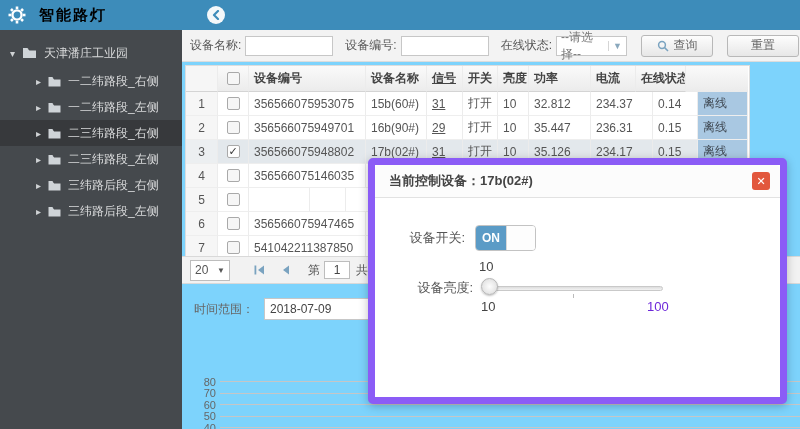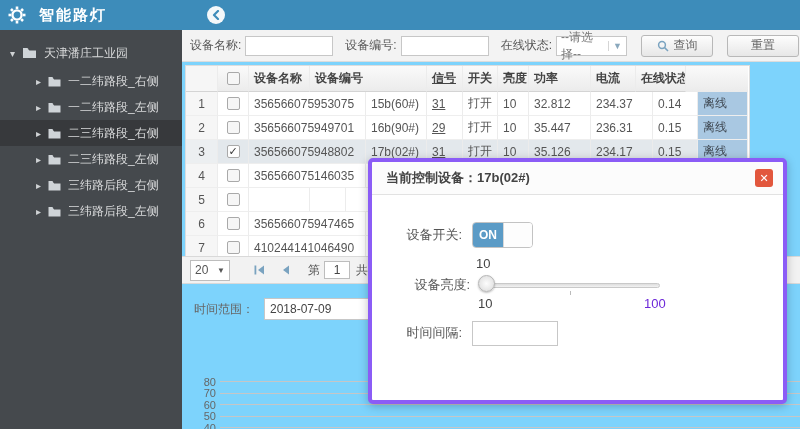--- a/index.html
+++ b/index.html
@@ -3,21 +3,21 @@
 <meta charset="utf-8">
 <style>
   * { margin:0; padding:0; box-sizing:border-box; }
   html,body { width:800px; height:429px; overflow:hidden; }
   body { font-family:"Liberation Sans","DejaVu Sans",sans-serif; background:#efefef; }
   .app { position:relative; width:800px; height:429px; overflow:hidden; background:#efefef; }
 
   
   .topbar { position:absolute; left:0; top:0; width:800px; height:30px; background:#3d8cba; display:flex; }
   .brand { width:182px; height:30px; display:flex; align-items:center; padding-left:8px; }
-  .brand-title { color:#ffffff; font-size:15px; font-weight:bold; letter-spacing:2px; margin-left:6px; }
+  .brand-title { color:#000000; font-size:15px; font-weight:bold; letter-spacing:2px; margin-left:6px; }
   .back-circle { margin:6px 0 0 25px; width:18px; height:18px; border-radius:50%; background:#f4f8fa; display:flex; align-items:center; justify-content:center; cursor:pointer; }
   .back-circle svg { display:block; }
 
   
   .sidebar { position:absolute; left:0; top:30px; width:182px; height:399px; background:#45494d; color:#d9dadb; font-size:12px; }
   .tree-root { display:flex; align-items:center; height:30px; padding-left:10px; margin-top:8px; cursor:pointer; }
   .tree-child { display:flex; align-items:center; height:26px; padding-left:36px; cursor:pointer; }
   .tree-child.sel { background:#37393c; }
   .caret { width:12px; color:#cfd2d4; font-size:10px; flex:0 0 12px; }
   .ticon { margin-right:7px; flex:0 0 auto; display:flex; }
@@ -71,21 +71,21 @@
   .timerange { position:absolute; left:12px; top:268px; display:flex; align-items:center; font-size:12px; color:#666; }
   .tr-input { width:160px; height:22px; border:1px solid #c7c7c7; background:#fff; font-size:12px; padding:0 5px; color:#444; margin-left:10px; }
 
   
   .chart { position:absolute; left:0; top:346px; width:100%; z-index:1; }
   .crow { display:flex; align-items:center; height:11.5px; }
   .ylab { width:38px; text-align:right; font-size:11px; color:#666; padding-right:4px; }
   .gline { flex:1; border-top:1px solid #c6c6c6; height:0; }
 
   
-  .modal { position:absolute; left:368px; top:158px; width:419px; height:246px; background:#fff; border:4px solid #8b5cf6; border-radius:5px; box-shadow:0 2px 10px rgba(0,0,0,.25); z-index:50; }
+  .modal { position:absolute; left:368px; top:158px; width:419px; height:246px; background:#fff; border:7px solid #8b5cf6; border-radius:5px; box-shadow:0 2px 10px rgba(0,0,0,.25); z-index:50; }
   .m-head { height:33px; border-bottom:1px solid #e2e2e2; background:#fcfcfc; border-radius:5px 5px 0 0; display:flex; align-items:center; padding:0 10px 0 14px; }
   .m-title { font-size:13px; font-weight:bold; color:#444; flex:1; }
   .m-close { width:18px; height:18px; border-radius:3px; background:#e2573d; color:#fff; font-size:11px; line-height:18px; text-align:center; cursor:pointer; }
   .m-row { position:absolute; left:0; display:flex; align-items:center; font-size:13px; color:#555; }
   .m-lbl { width:100px; text-align:right; padding-right:10px; }
   .row-switch { top:60px; height:26px; }
   .toggle { width:61px; height:26px; border:1px solid #c3c3c3; border-radius:4px; background:#fff; display:flex; overflow:hidden; cursor:pointer; }
   .tg-on { width:30px; background:#5b9bc6; color:#fff; font-size:12px; font-weight:bold; display:flex; align-items:center; justify-content:center; }
   .tg-knob { flex:1; background:#fdfdfd; border-left:1px solid #d8d8d8; }
   .bright-val { position:absolute; left:104px; top:94px; font-size:13px; color:#444; }
@@ -230,22 +230,22 @@
         <span>重置</span>
       </div>
     </div>
 
     <div class="grid">
       <div class="thead">
         <div class="cell col-num"></div>
         <div class="cell col-cb">
             <span class="cb"></span>
           </div>
+        <div class="cell col-id">设备编号</div>
         <div class="cell col-name">设备名称</div>
-        <div class="cell col-id">设备编号</div>
         <div class="cell col-sig">信号</div>
         <div class="cell col-sw">开关</div>
         <div class="cell col-br">亮度</div>
         <div class="cell col-pw">功率</div>
         <div class="cell col-a">电流</div>
         <div class="cell col-st">在线状态</div>
       </div>
       <div>
           <div class="trow">
             <div class="cell col-num">1</div>
@@ -334,21 +334,21 @@
             <div class="cell col-pw"></div>
             <div class="cell col-v"></div>
             <div class="cell col-a"></div>
             <div class="cell col-st"></div>
           </div>
           <div class="trow">
             <div class="cell col-num">7</div>
             <div class="cell col-cb">
               <span class="cb"></span>
             </div>
-            <div class="cell col-id">410244141046490</div>
+            <div class="cell col-id">541042211387850</div>
             <div class="cell col-name"></div>
             <div class="cell col-sig"></div>
             <div class="cell col-sw"></div>
             <div class="cell col-br"></div>
             <div class="cell col-pw"></div>
             <div class="cell col-v"></div>
             <div class="cell col-a"></div>
             <div class="cell col-st"></div>
           </div>
         </div>
@@ -424,19 +424,15 @@
       <span class="m-lbl">设备亮度:</span>
       <div class="slider">
         <div class="sl-track"></div>
         <div class="sl-tick"></div>
         <div class="sl-handle"></div>
       </div>
     </div>
     <span class="sl-min">10</span>
     <span class="sl-max">100</span>
 
-    <div class="m-row row-interval">
-      <span class="m-lbl">时间间隔:</span>
-      <input class="m-input" type="text" value="" style="">
-    </div>
   </div>
 
 </div>
 
 </body></html>

